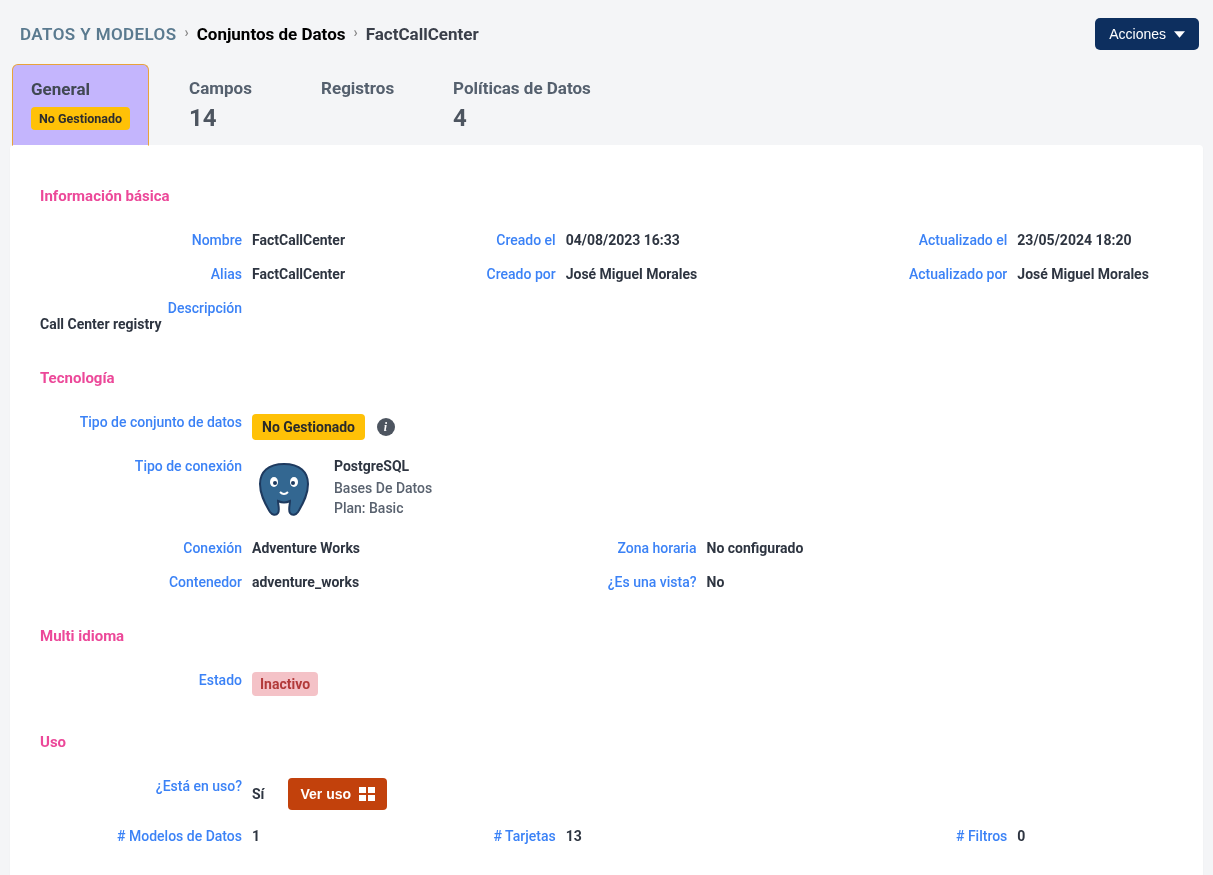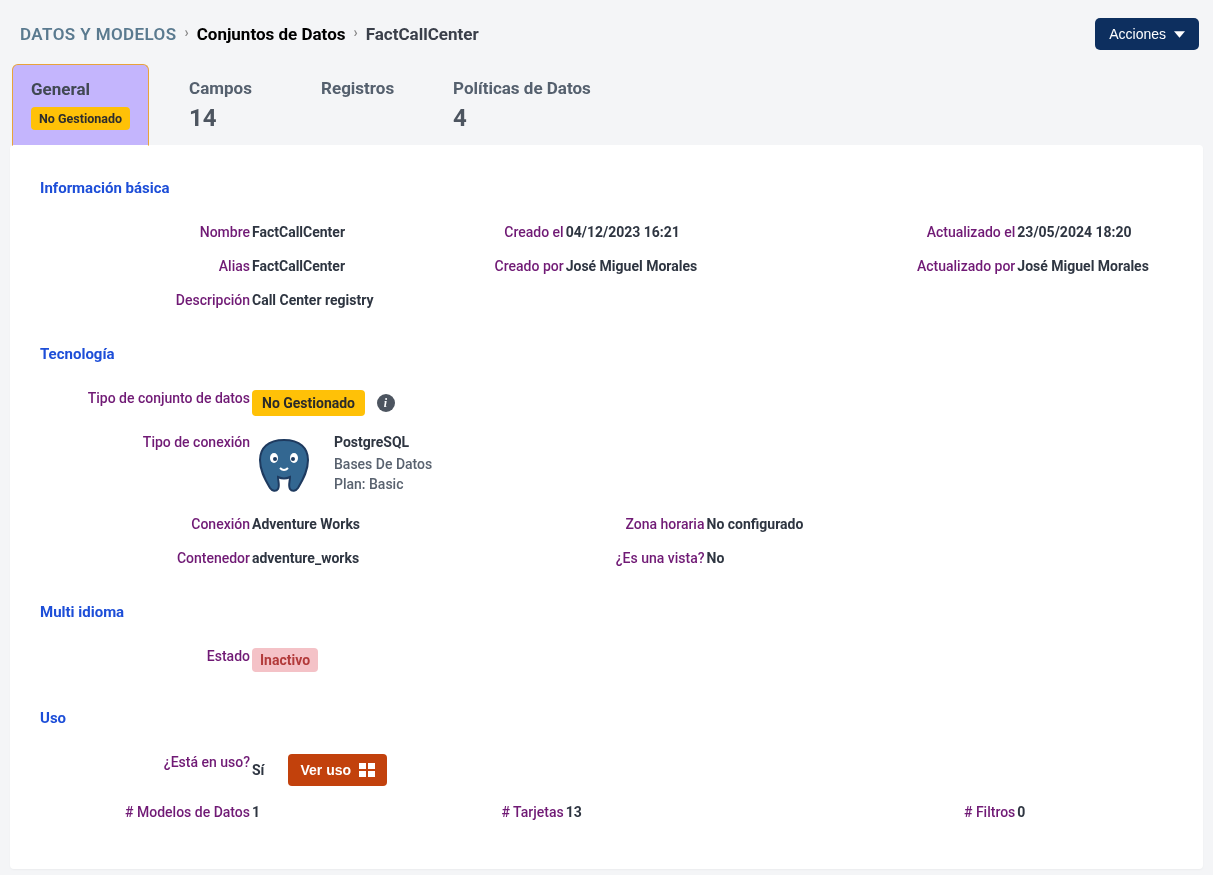--- a/index.html
+++ b/index.html
@@ -71,35 +71,35 @@
       border-radius: 4px;
       padding: 28px 30px 40px 30px;
       margin-top: -1px;
       position: relative;
       z-index: -1;
       box-shadow: 0 1px 2px rgba(0,0,0,0.04);
     }
     .section-title {
       font-size: 15px;
       font-weight: 700;
-      color: #1d4ed8;
+      color: #ec4899;
       margin-bottom: 18px;
-      margin-top: 6px;
+      margin-top: 14px;
     }
     .section + .section { margin-top: 28px; }
 
     .field-grid { display: grid; grid-template-columns: 1fr 1fr 1fr; gap: 0; }
     .field-row { display: flex; align-items: flex-start; padding: 9px 0; }
-    .field-row.full { grid-column: 1 / -1; }
+    .field-row.full { grid-column: 1 / -1; flex-direction: column; }
     .field-label {
       width: 212px;
       text-align: right;
-      color: #701a75;
+      color: #3b82f6;
       font-weight: 500;
-      padding-right: 2px;
+      padding-right: 10px;
       flex-shrink: 0;
     }
     .field-value { color: #2e3541; font-weight: 700; }
 
     .badge-unmanaged {
       display: inline-block;
       background: #ffc107;
       color: #2a2a2a;
       font-size: 14px;
       font-weight: 700;
@@ -199,21 +199,21 @@
 
     <div class="section">
       <div class="section-title">Información básica</div>
       <div class="field-grid">
         <div class="field-row">
           <div class="field-label">Nombre</div>
           <div class="field-value">FactCallCenter</div>
         </div>
         <div class="field-row">
           <div class="field-label r" style="width:148px">Creado el</div>
-          <div class="field-value">04/12/2023 16:21</div>
+          <div class="field-value">04/08/2023 16:33</div>
         </div>
         <div class="field-row">
           <div class="field-label r" style="width:222px">Actualizado el</div>
           <div class="field-value">23/05/2024 18:20</div>
         </div>
 
         <div class="field-row">
           <div class="field-label">Alias</div>
           <div class="field-value">FactCallCenter</div>
         </div>

